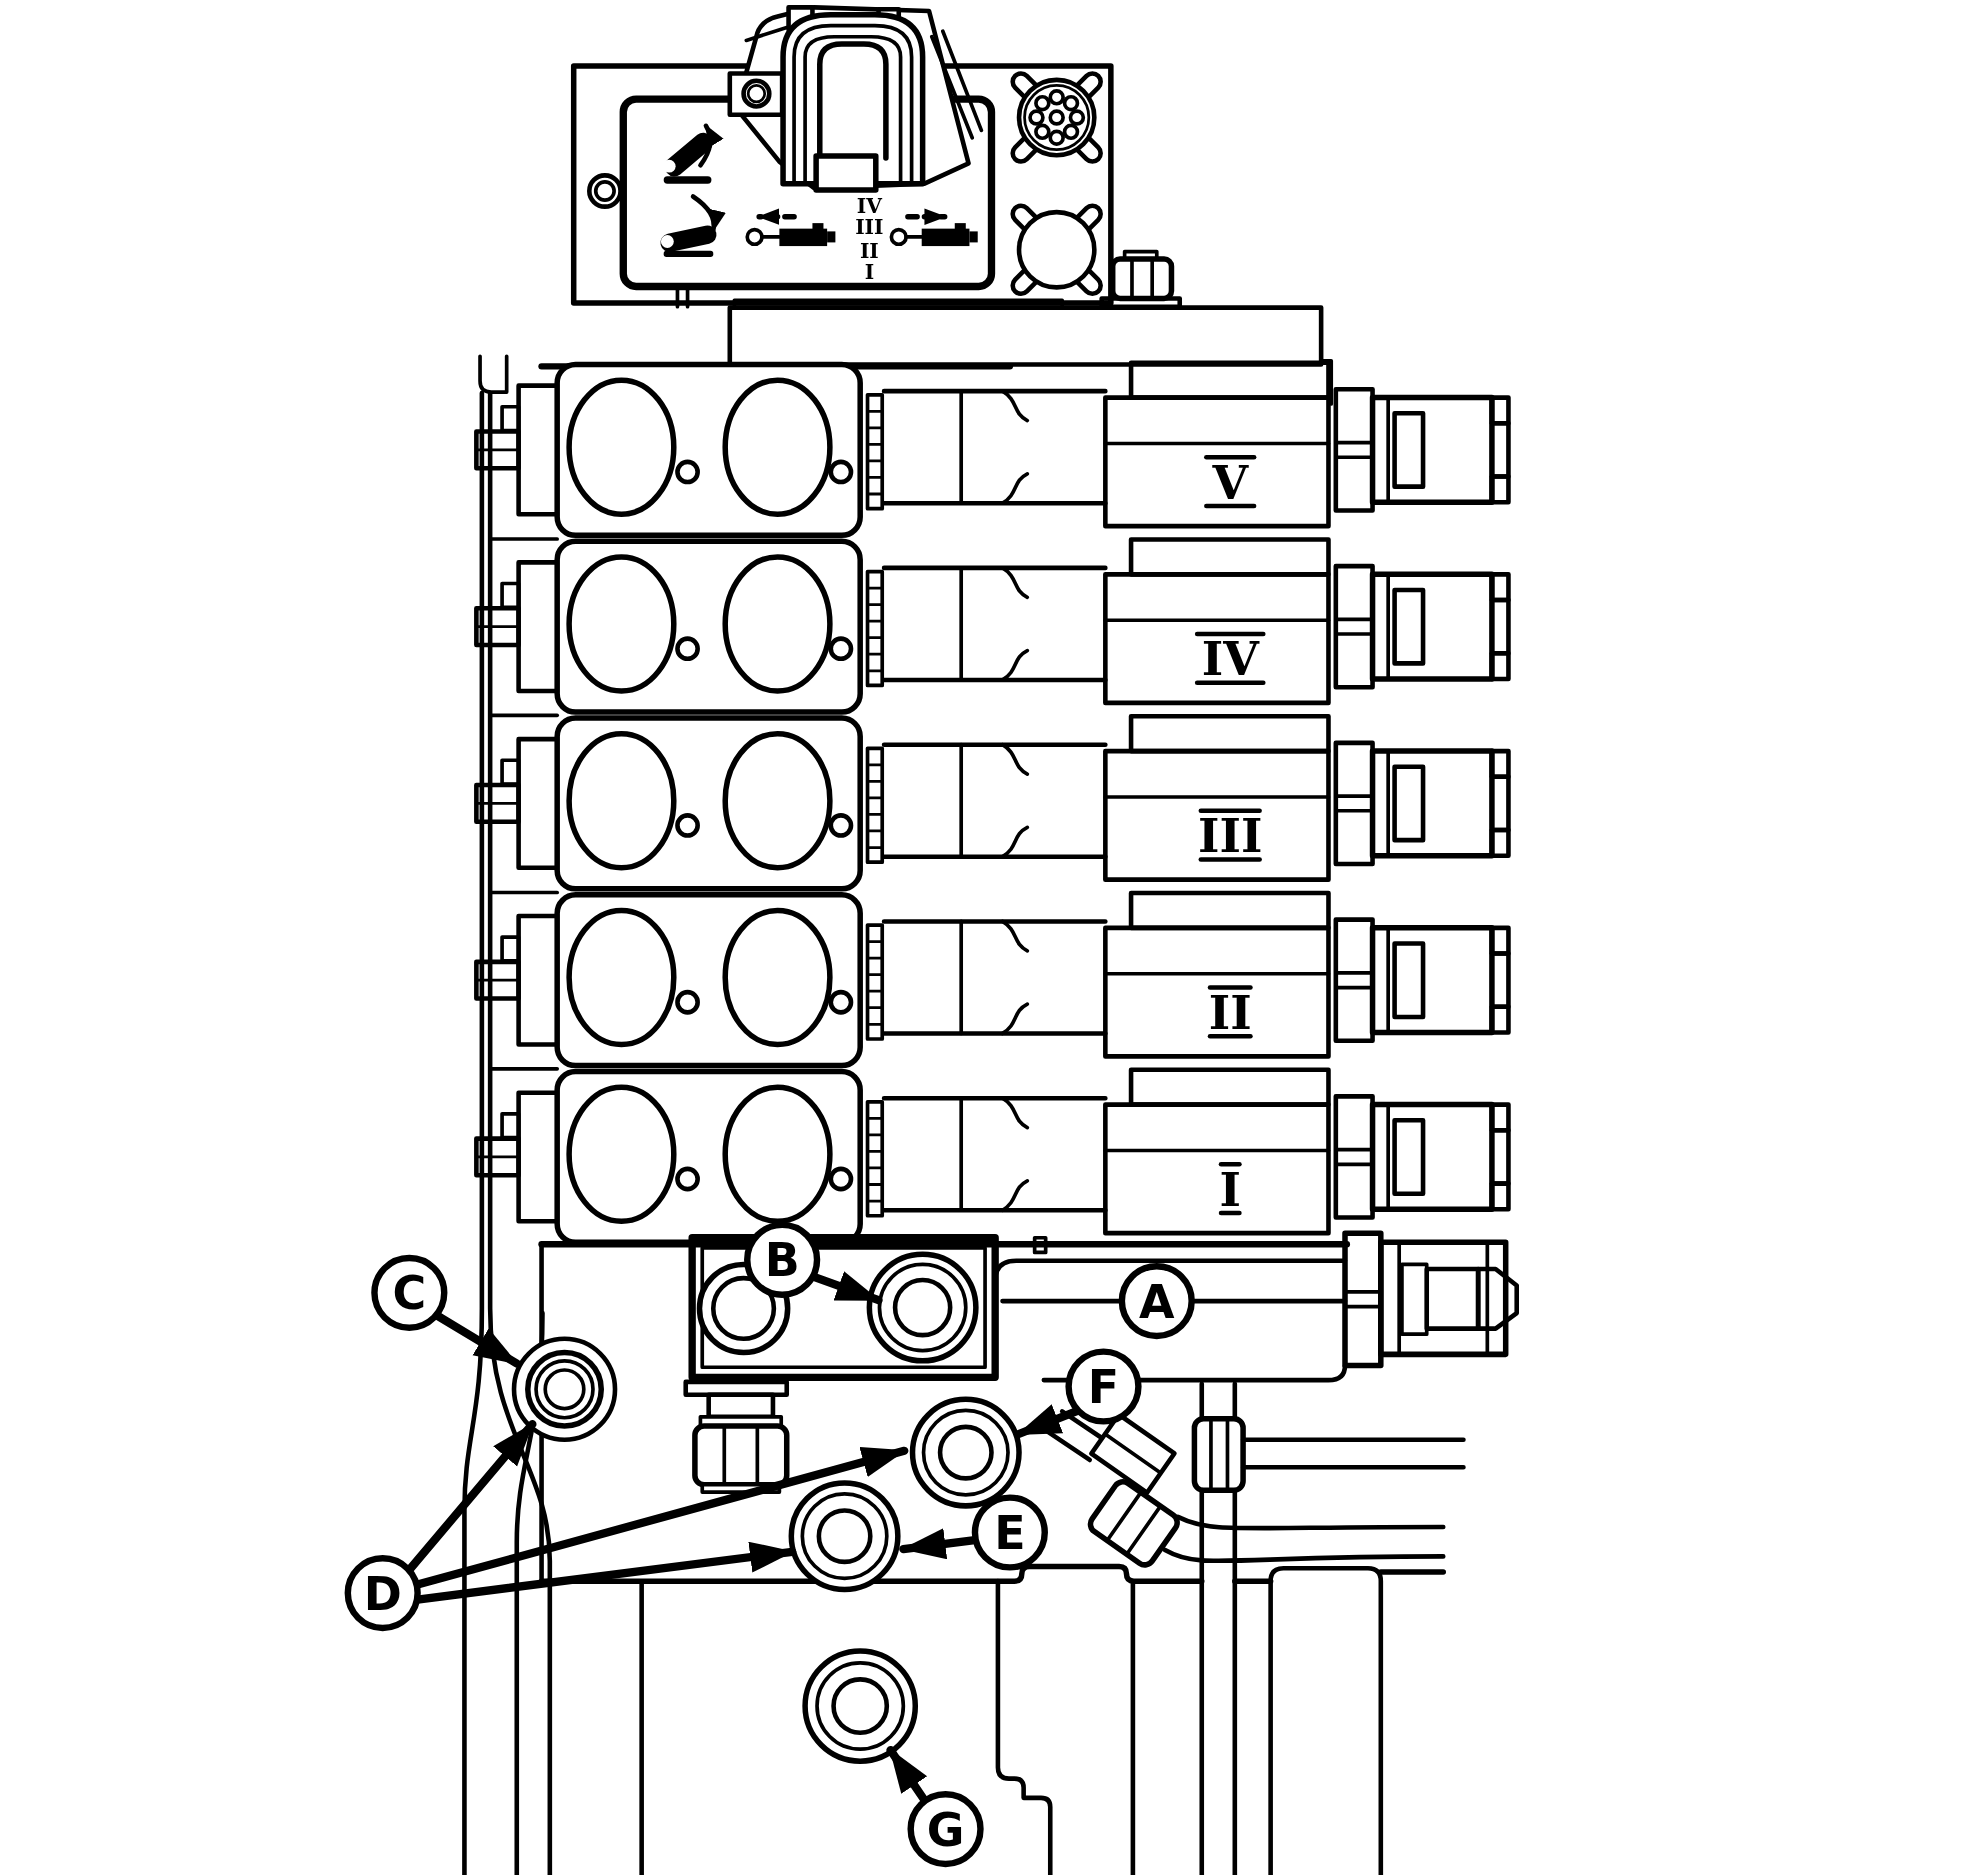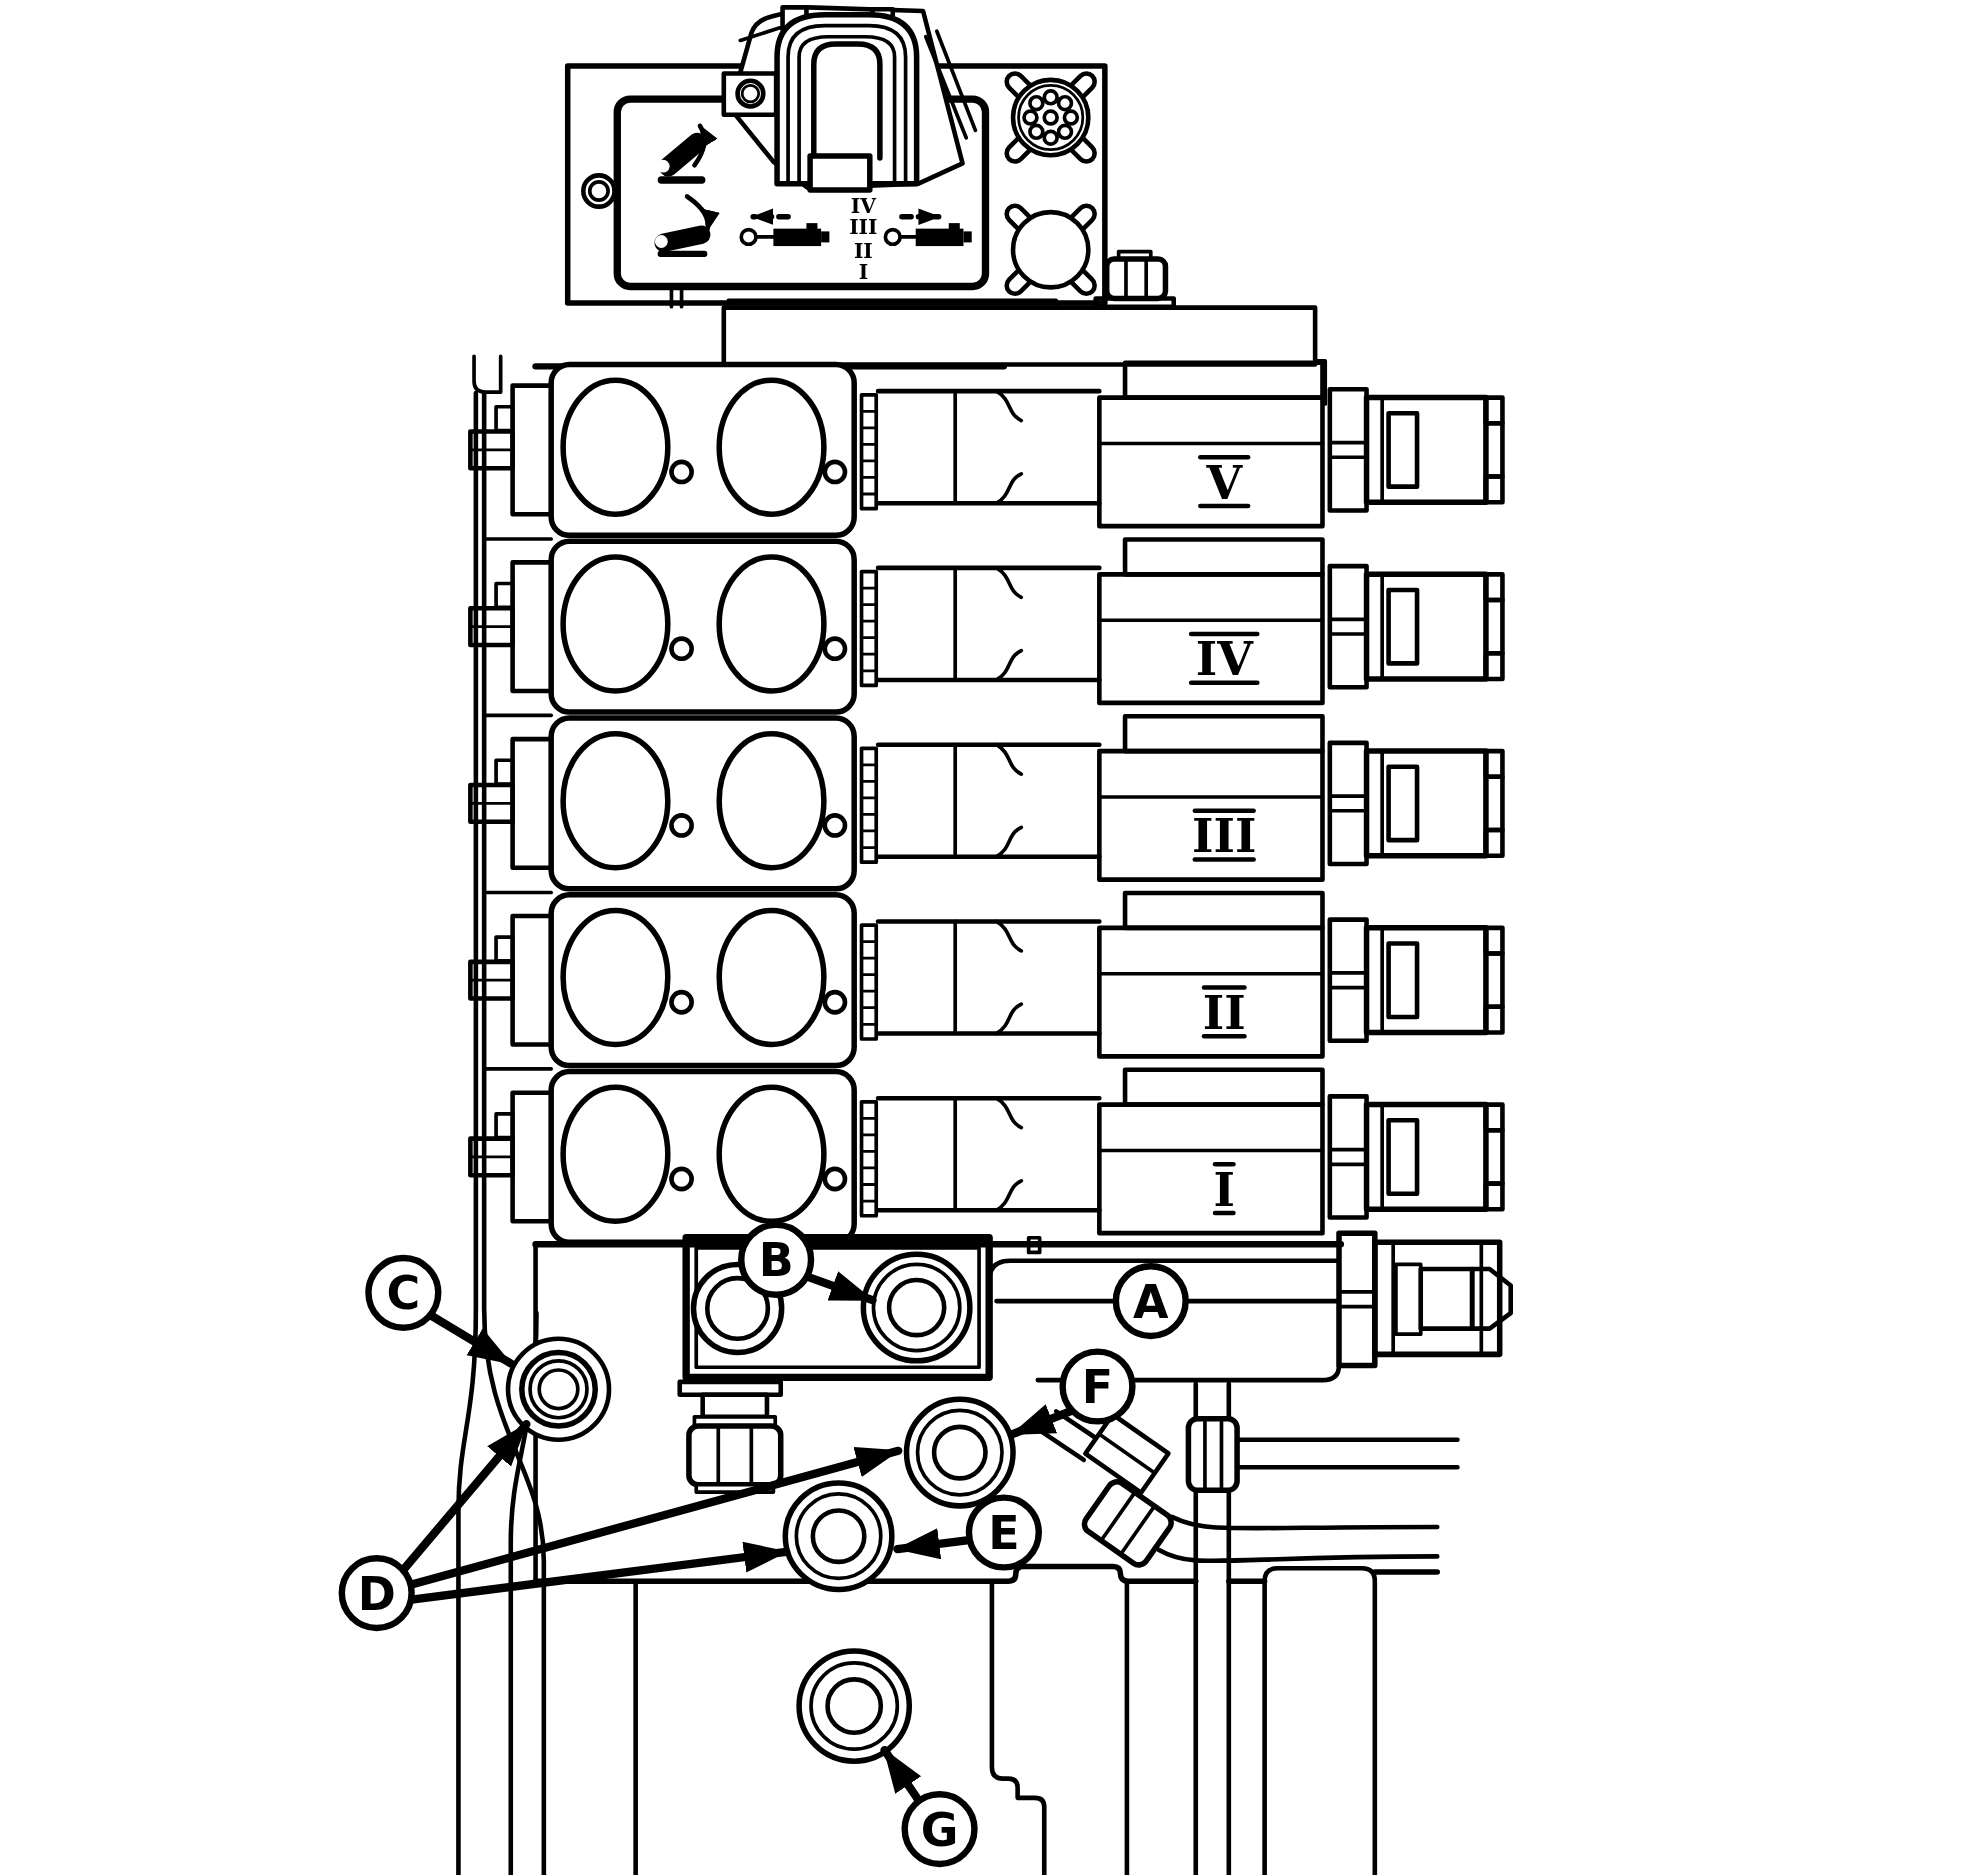--- a/index.html
+++ b/index.html
@@ -1,17 +1,17 @@
 <!DOCTYPE html>
 <html style="font-size:14.7px"><head>
 <meta charset="utf-8">
 <style>
   html,body{margin:0;padding:0;background:#fff;}
   .stage{width:1782px;height:1875px;position:relative;background:#fff;
-         font-family:"DejaVu Sans",sans-serif;}
+         font-family:"DejaVu Sans",sans-serif;margin-left:6px;}
   svg{display:block}
   .ln{fill:none;stroke:#000;stroke-linecap:round;stroke-linejoin:round}
   .wh{fill:#fff;stroke:#000;stroke-linejoin:round}
   .bk{fill:#000;stroke:none}
   .s3{stroke-width:3px}.s4{stroke-width:4px}.s5{stroke-width:5px}
   .s6{stroke-width:6px}.s7{stroke-width:7px}.s8{stroke-width:8px}.s9{stroke-width:9px}
   .dash{stroke-dasharray:10 8}
   .num{font:700 50px "DejaVu Serif",serif;fill:#000;text-anchor:middle}
   .mini{font:700 22px "DejaVu Serif",serif;fill:#000;text-anchor:middle}
   .cal{font:700 50px "DejaVu Sans",sans-serif;fill:#000;text-anchor:middle}

